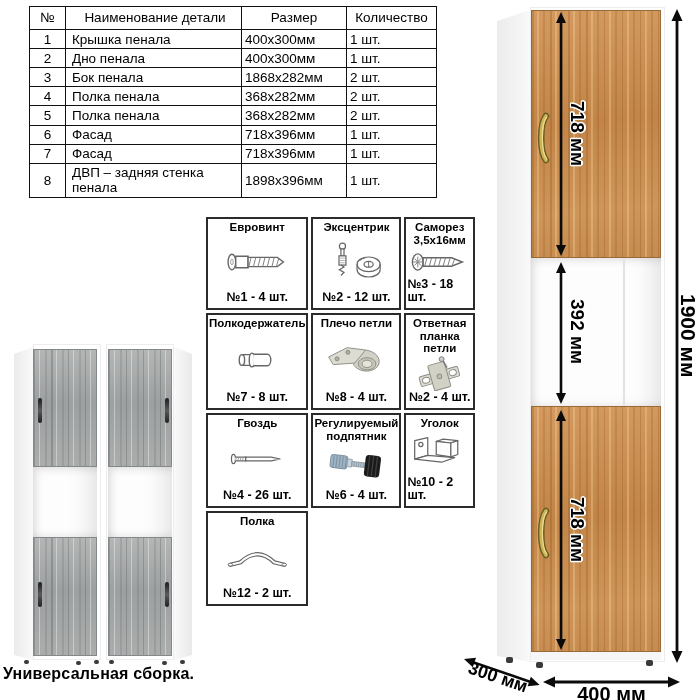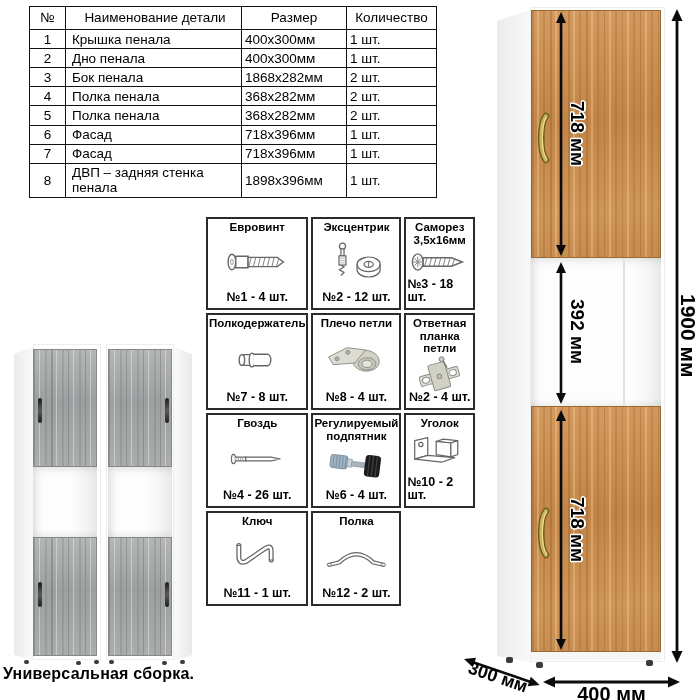--- a/index.html
+++ b/index.html
@@ -284,31 +284,20 @@
           <path d="M10,34 L27,29 L62,32 L45,38 Z"></path>
           <path d="M38,11 L47,8 L66,10 L57,13 Z"></path>
           <path d="M38,11 L57,13 V31 L38,28 Z"></path>
           <path d="M57,13 L66,10 V28 L57,31 Z"></path>
         </g>
       </svg>
         </div>
       <div class="hw-count">№10 - 2 шт.</div>
     </div>
 
-    <div class="hw-cell">
-      <div class="hw-title">Ключ</div>
-      <div class="hw-icon">
-          <svg viewBox="0 0 84 52">
-        <path d="M18,11 V26 Q18,35 27,32 L52,15 Q60,10 60,18 V30" fill="none" stroke="#666" stroke-width="6.5" stroke-linecap="round" stroke-linejoin="round"></path>
-        <path d="M18,11 V26 Q18,35 27,32 L52,15 Q60,10 60,18 V30" fill="none" stroke="#fff" stroke-width="3.2" stroke-linecap="round" stroke-linejoin="round"></path>
-        <path d="M15,11 h6 M57,30 h6" stroke="#666" stroke-width="1.4"></path>
-      </svg>
-        </div>
-      <div class="hw-count">№11 - 1 шт.</div>
-    </div>
 
     <div class="hw-cell">
       <div class="hw-title">Полка</div>
       <div class="hw-icon">
           <svg viewBox="0 0 84 52">
         <path d="M7,36 L20,33 Q42,12 64,33 L77,36" fill="none" stroke="#666" stroke-width="5.5" stroke-linecap="round"></path>
         <path d="M7,36 L20,33 Q42,12 64,33 L77,36" fill="none" stroke="#fff" stroke-width="2.6" stroke-linecap="round"></path>
         <ellipse cx="7" cy="36" rx="3" ry="1.8" fill="#fff" stroke="#666" stroke-width="1.2"></ellipse>
         <ellipse cx="77" cy="36" rx="3" ry="1.8" fill="#fff" stroke="#666" stroke-width="1.2"></ellipse>
       </svg>

